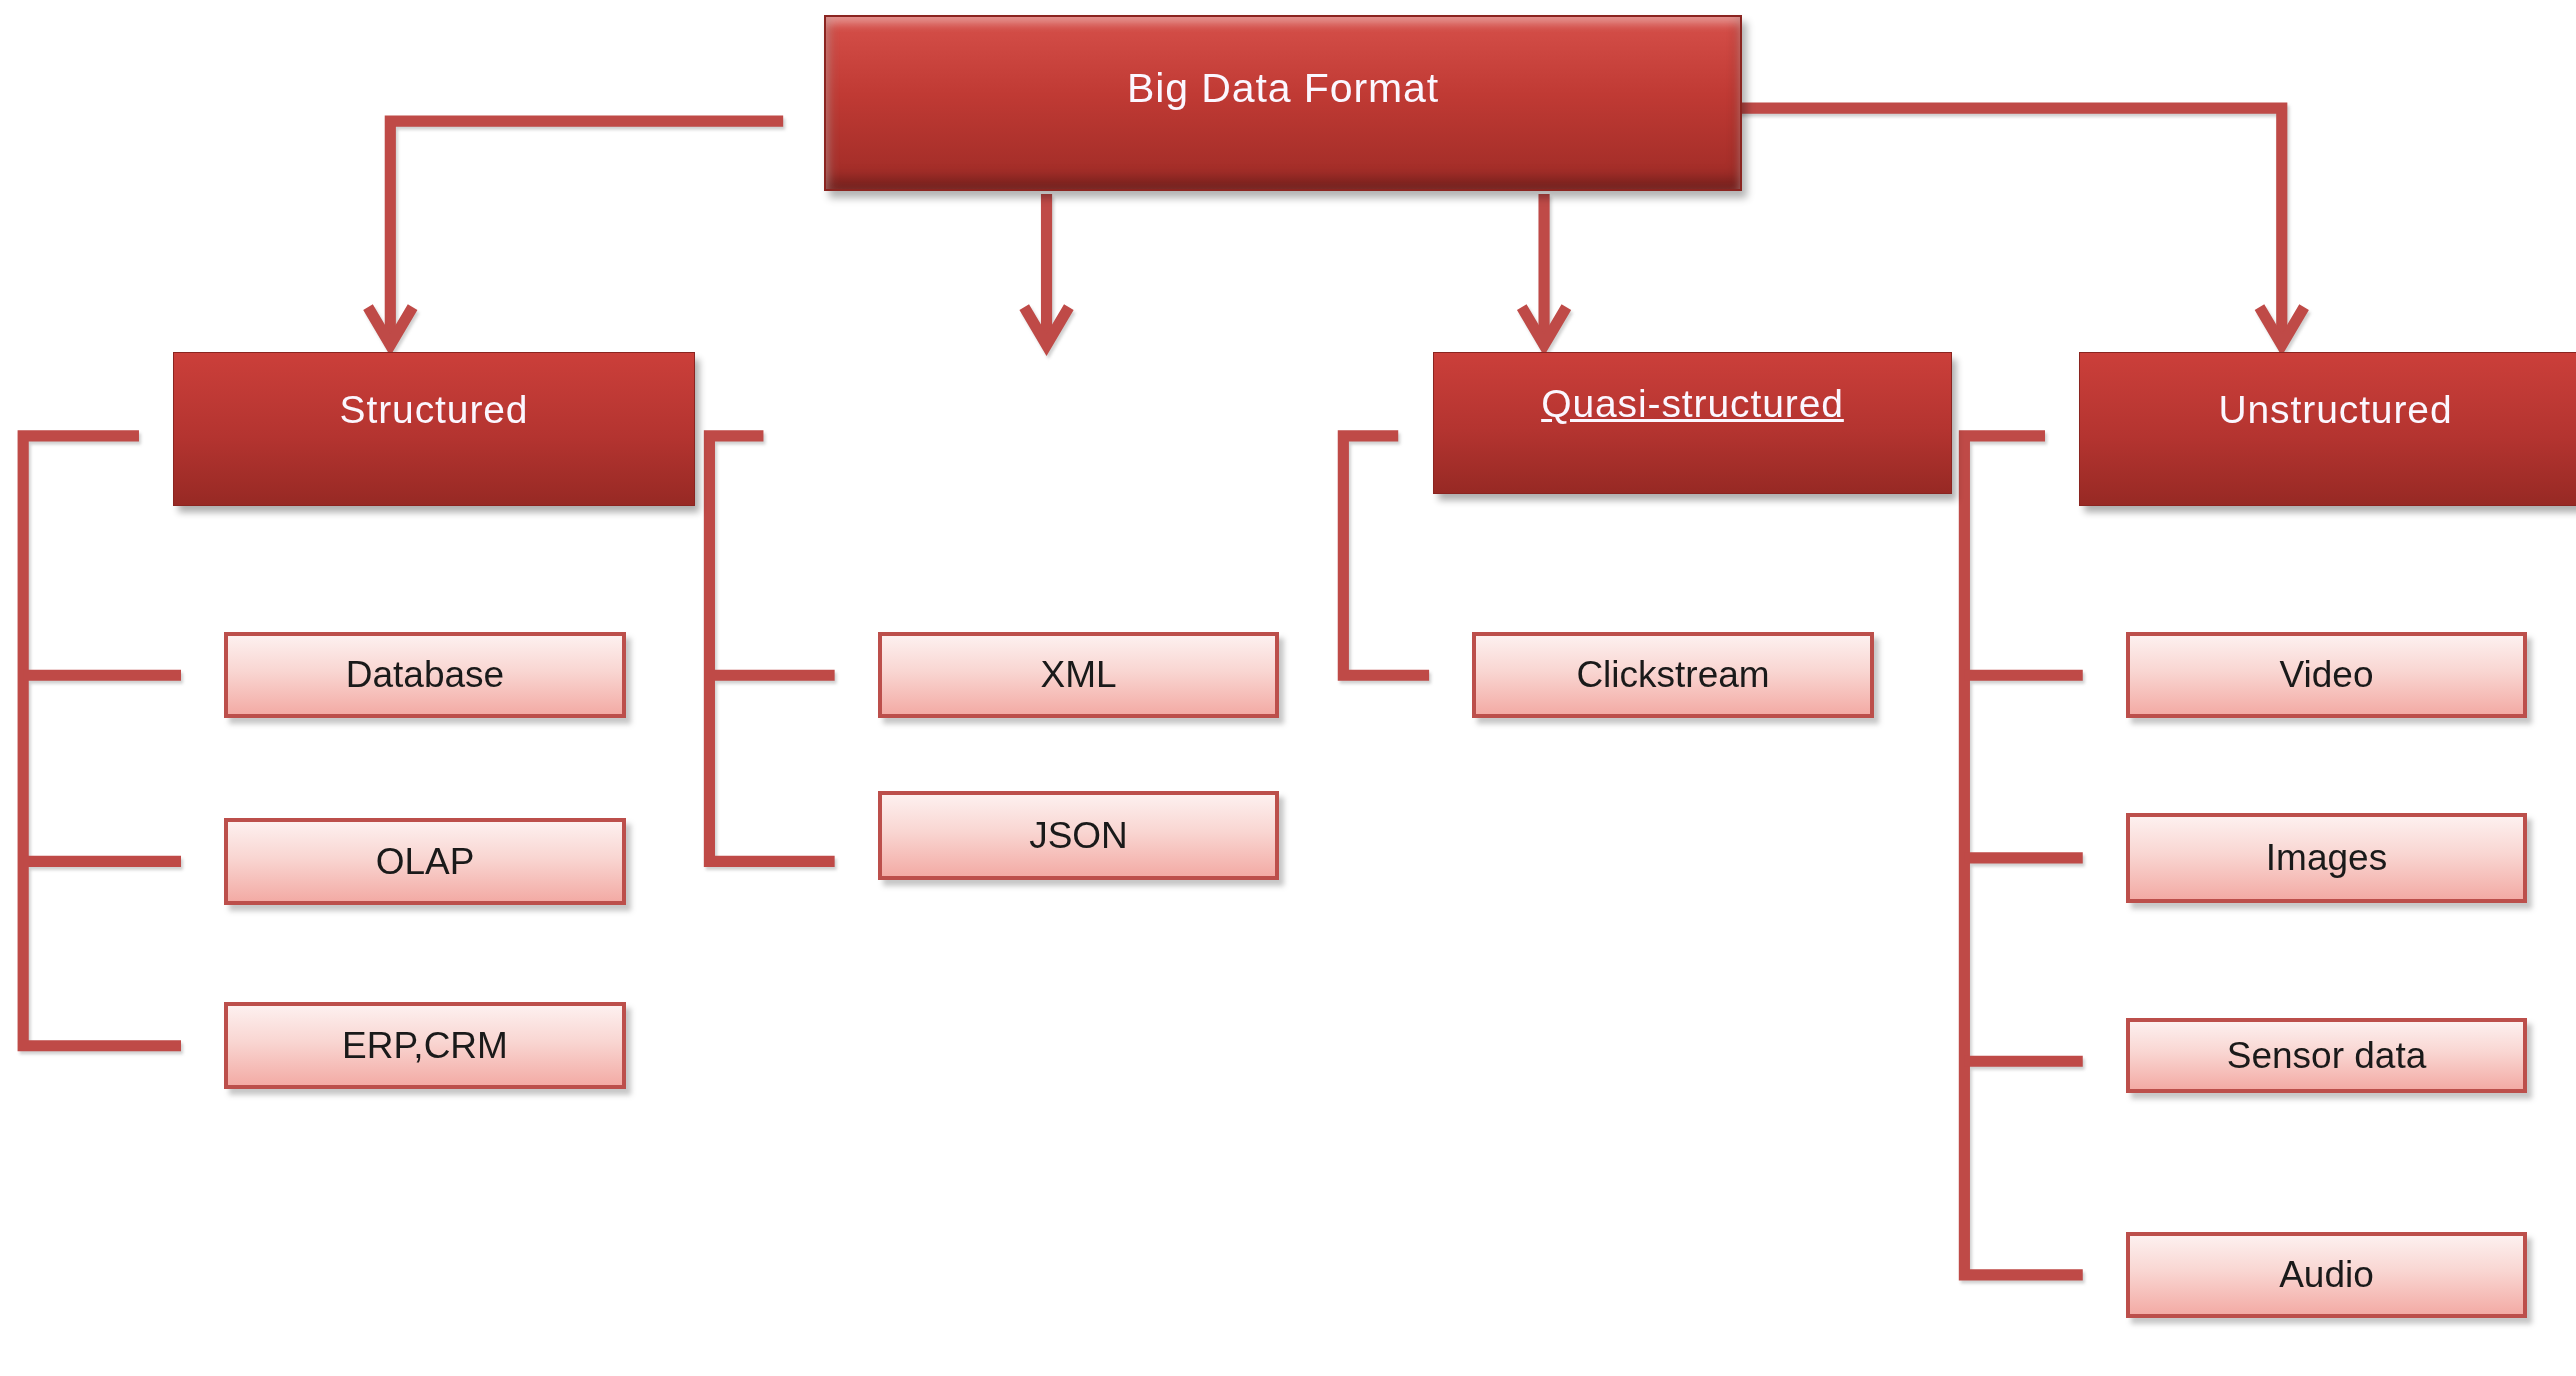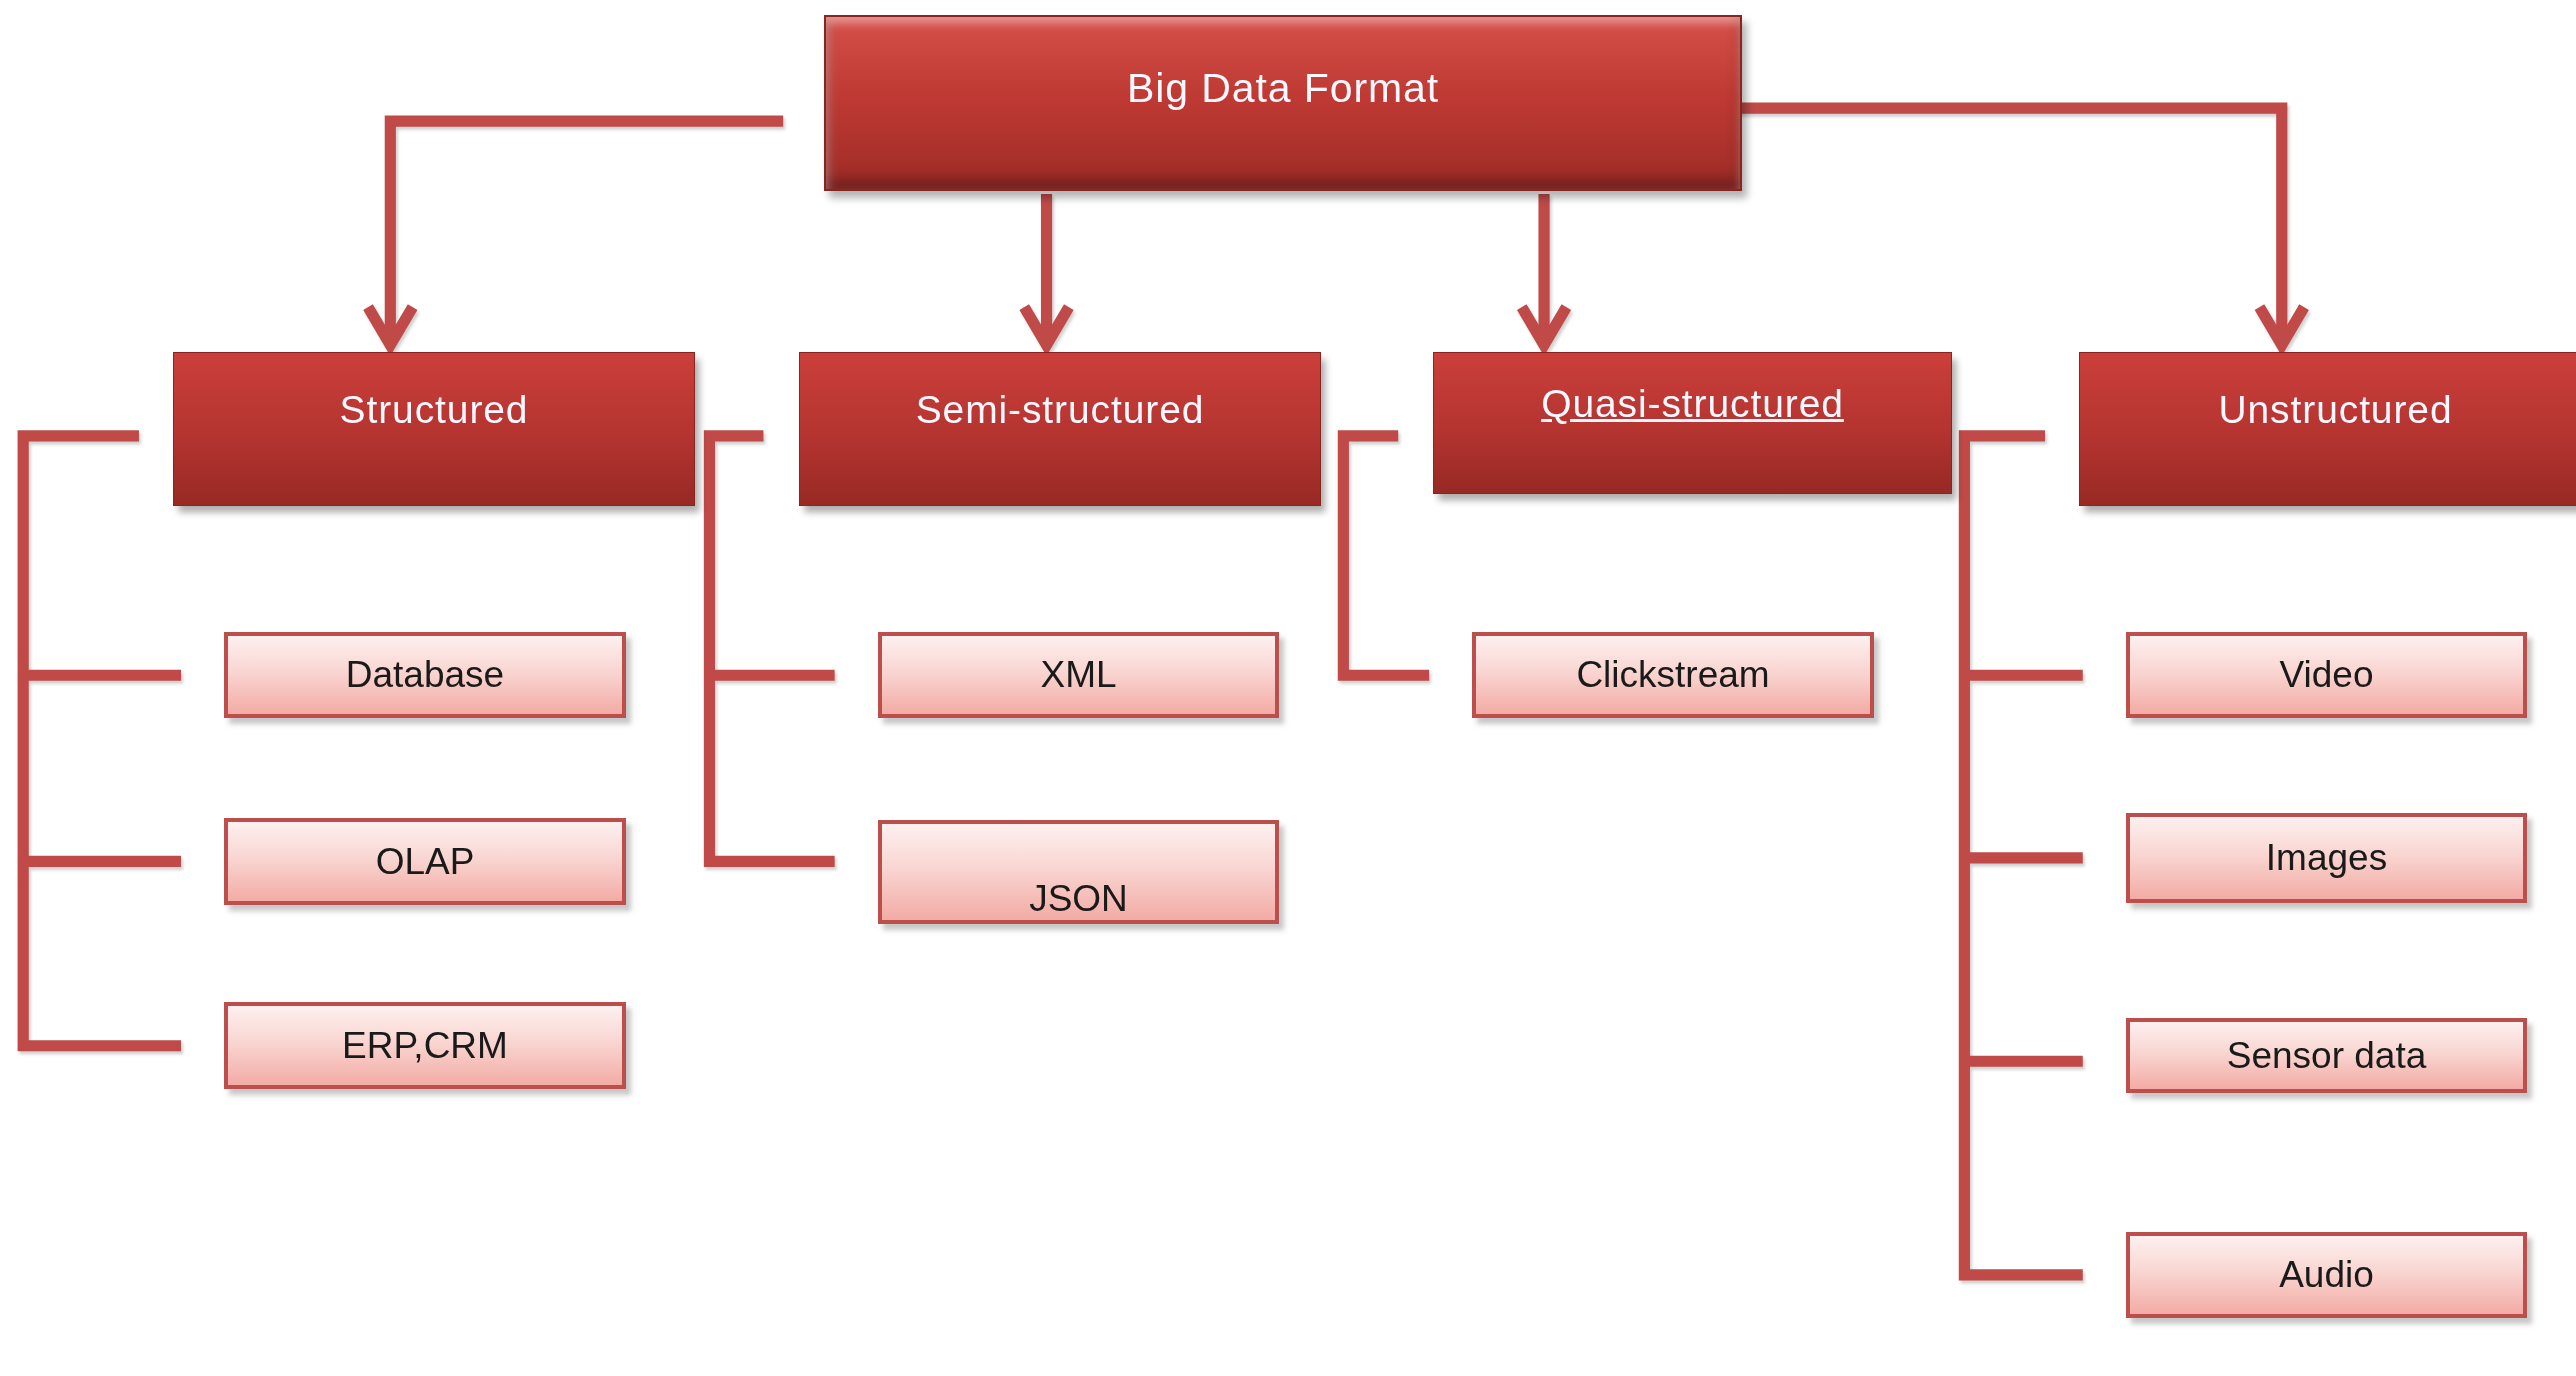--- a/index.html
+++ b/index.html
@@ -92,44 +92,41 @@
     <path d="M2290 1237 L2428 1237"></path>
   </svg>
 
   <div class="node root-box" style="left:781px;top:15.4px;width:918px;height:176px;">
     <span>Big Data Format</span>
   </div>
 
   <div class="node cat-box" style="left:130px;top:352px;width:522px;height:154px;">
     <span>Structured</span>
   </div>
-  <div class="node cat-box" style="left:756px;top:352px;width:522px;height:154px;">
-    <span>Semi-structured</span>
-  </div>
   <div class="node cat-box" style="left:1390px;top:352px;width:519px;height:142px;text-decoration:underline;">
     <span>Quasi-structured</span>
   </div>
   <div class="node cat-box" style="left:2036px;top:352px;width:513px;height:154px;">
     <span>Unstructured</span>
   </div>
 
   <div class="node leaf-box" style="left:181px;top:632px;width:402px;height:86px;">
     <span>Database</span>
   </div>
   <div class="node leaf-box" style="left:181px;top:818px;width:402px;height:87px;">
     <span>OLAP</span>
   </div>
   <div class="node leaf-box" style="left:181px;top:1002px;width:402px;height:87px;">
     <span>ERP,CRM</span>
   </div>
 
   <div class="node leaf-box" style="left:835px;top:632px;width:401px;height:86px;">
     <span>XML</span>
   </div>
-  <div class="node leaf-box" style="left:835px;top:820px;width:401px;height:104px;align-items:flex-end;">
+  <div class="node leaf-box" style="left:835px;top:791px;width:401px;height:89px;">
     <span>JSON</span>
   </div>
 
   <div class="node leaf-box" style="left:1429px;top:632px;width:402px;height:86px;">
     <span>Clickstream</span>
   </div>
 
   <div class="node leaf-box" style="left:2083px;top:632px;width:401px;height:86px;">
     <span>Video</span>
   </div>

